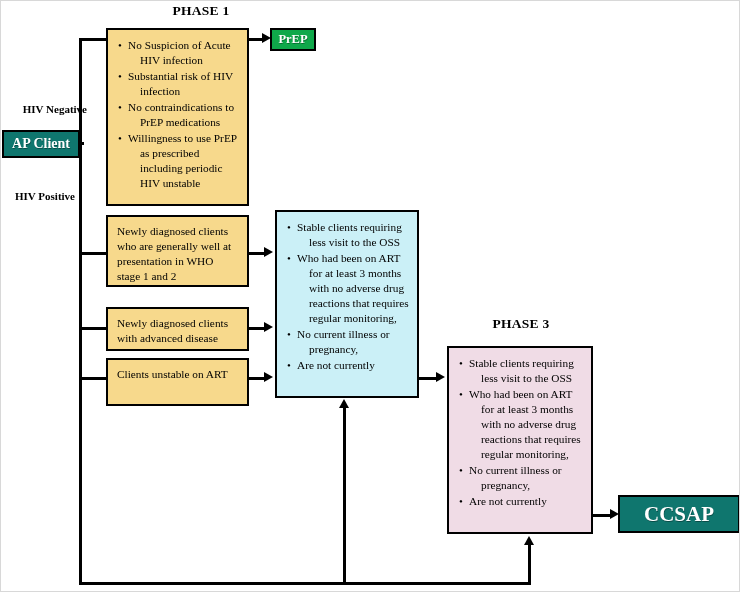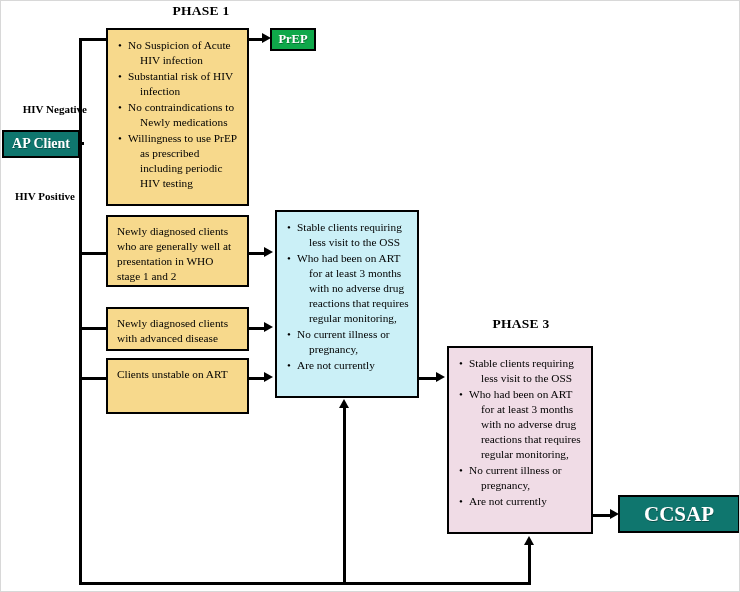--- a/index.html
+++ b/index.html
@@ -155,40 +155,40 @@
       <li>
         <span>No Suspicion of Acute</span>
         <span class="cont">HIV infection</span>
       </li>
       <li>
         <span>Substantial risk of HIV</span>
         <span class="cont">infection</span>
       </li>
       <li>
         <span>No contraindications to</span>
-        <span class="cont">Newly medications</span>
+        <span class="cont">PrEP medications</span>
       </li>
       <li>
         <span>Willingness to use PrEP</span>
         <span class="cont">as prescribed</span>
         <span class="cont">including periodic</span>
-        <span class="cont">HIV testing</span>
+        <span class="cont">HIV unstable</span>
       </li>
     </ul>
   </div>
 
   <div class="node plain fill-yellow" style="left:105px; top:214px; width:143px; height:72px;">
     <span>Newly diagnosed clients who are generally well at presentation in WHO stage 1 and 2</span>
   </div>
 
   <div class="node plain fill-yellow" style="left:105px; top:306px; width:143px; height:44px;">
     <span>Newly diagnosed clients with advanced disease</span>
   </div>
 
-  <div class="node plain fill-yellow" style="left:105px; top:357px; width:143px; height:56px;">
+  <div class="node plain fill-yellow" style="left:105px; top:357px; width:143px; height:48px;">
     <span>Clients unstable on ART</span>
   </div>
 
   <div class="node bulleted fill-cyan" style="left:274px; top:209px; width:144px; height:188px;">
     <ul>
       <li>
         <span>Stable clients requiring</span>
         <span class="cont">less visit to the OSS</span>
       </li>
       <li>

